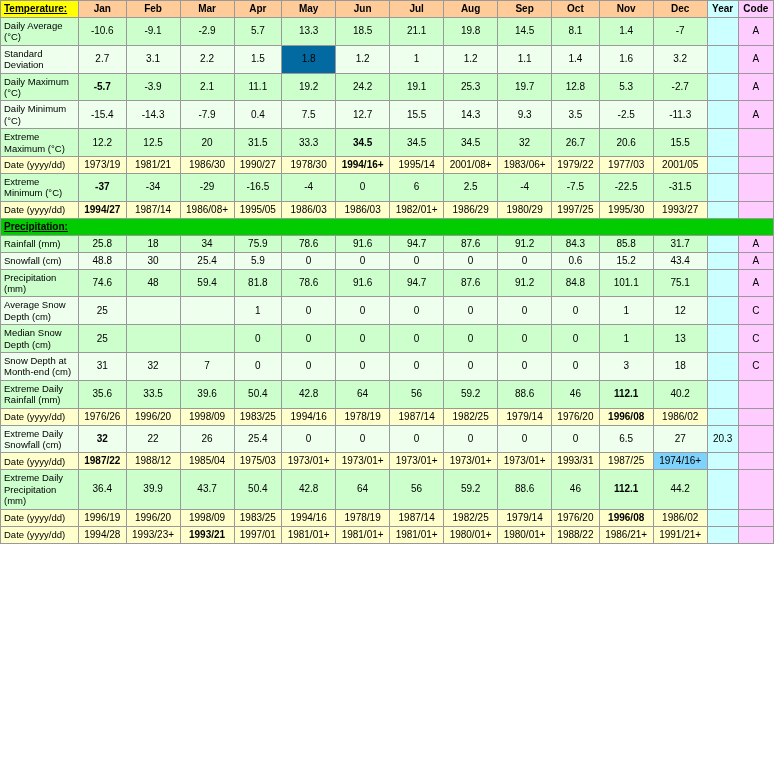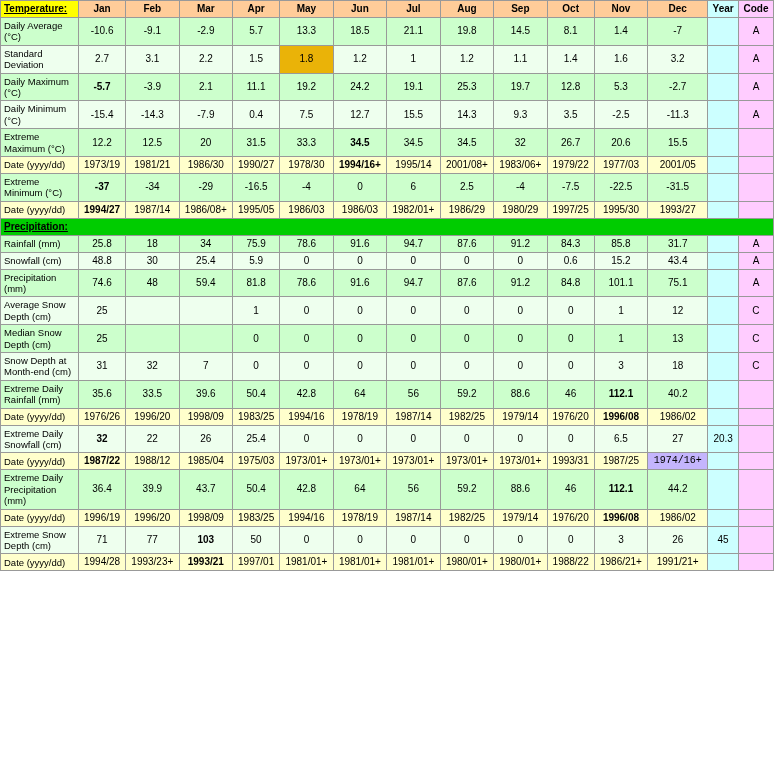--- a/index.html
+++ b/index.html
@@ -63,21 +63,21 @@
         <td style="background: rgb(204, 255, 204);">-7</td>
         <td style="background: rgb(204, 255, 255);"></td>
         <td style="background: rgb(255, 204, 255);">A</td>
       </tr>
       <tr>
         <td class="col-label" style="background: rgb(238, 255, 238); text-align: left;">Standard Deviation</td>
         <td style="background: rgb(238, 255, 238);">2.7</td>
         <td style="background: rgb(238, 255, 238);">3.1</td>
         <td style="background: rgb(238, 255, 238);">2.2</td>
         <td style="background: rgb(238, 255, 238);">1.5</td>
-        <td style="background: #eab308;">1.8</td>
+        <td style="background: #0369a1;">1.8</td>
         <td style="background: rgb(238, 255, 238);">1.2</td>
         <td style="background: rgb(238, 255, 238);">1</td>
         <td style="background: rgb(238, 255, 238);">1.2</td>
         <td style="background: rgb(238, 255, 238);">1.1</td>
         <td style="background: rgb(238, 255, 238);">1.4</td>
         <td style="background: rgb(238, 255, 238);">1.6</td>
         <td style="background: rgb(238, 255, 238);">3.2</td>
         <td style="background: rgb(204, 255, 255);"></td>
         <td style="background: rgb(255, 204, 255);">A</td>
       </tr>
@@ -345,21 +345,21 @@
         <td style="background: rgb(255, 255, 204);">1988/12</td>
         <td style="background: rgb(255, 255, 204);">1985/04</td>
         <td style="background: rgb(255, 255, 204);">1975/03</td>
         <td style="background: rgb(255, 255, 204);">1973/01+</td>
         <td style="background: rgb(255, 255, 204);">1973/01+</td>
         <td style="background: rgb(255, 255, 204);">1973/01+</td>
         <td style="background: rgb(255, 255, 204);">1973/01+</td>
         <td style="background: rgb(255, 255, 204);">1973/01+</td>
         <td style="background: rgb(255, 255, 204);">1993/31</td>
         <td style="background: rgb(255, 255, 204);">1987/25</td>
-        <td style="background: #c4b5fd; font-family: Liberation Mono, monospace;">1974/16+</td>
+        <td style="background: #7dd3fc;">1974/16+</td>
         <td style="background: rgb(204, 255, 255);"></td>
         <td style="background: rgb(255, 204, 255);"></td>
       </tr>
       <tr>
         <td class="col-label" style="background: rgb(204, 255, 204); text-align: left;">Extreme Daily Precipitation (mm)</td>
         <td style="background: rgb(204, 255, 204);">36.4</td>
         <td style="background: rgb(204, 255, 204);">39.9</td>
         <td style="background: rgb(204, 255, 204);">43.7</td>
         <td style="background: rgb(204, 255, 204);">50.4</td>
         <td style="background: rgb(204, 255, 204);">42.8</td>
@@ -384,37 +384,20 @@
         <td style="background: rgb(255, 255, 204);">1987/14</td>
         <td style="background: rgb(255, 255, 204);">1982/25</td>
         <td style="background: rgb(255, 255, 204);">1979/14</td>
         <td style="background: rgb(255, 255, 204);">1976/20</td>
         <td style="font-weight: bold; background: rgb(255, 255, 204);">1996/08</td>
         <td style="background: rgb(255, 255, 204);">1986/02</td>
         <td style="background: rgb(204, 255, 255);"></td>
         <td style="background: rgb(255, 204, 255);"></td>
       </tr>
       <tr>
-        <td class="col-label" style="background: rgb(238, 255, 238); text-align: left;">Extreme Snow Depth (cm)</td>
-        <td style="background: rgb(238, 255, 238);">71</td>
-        <td style="background: rgb(238, 255, 238);">77</td>
-        <td style="font-weight: bold; background: rgb(238, 255, 238);">103</td>
-        <td style="background: rgb(238, 255, 238);">50</td>
-        <td style="background: rgb(238, 255, 238);">0</td>
-        <td style="background: rgb(238, 255, 238);">0</td>
-        <td style="background: rgb(238, 255, 238);">0</td>
-        <td style="background: rgb(238, 255, 238);">0</td>
-        <td style="background: rgb(238, 255, 238);">0</td>
-        <td style="background: rgb(238, 255, 238);">0</td>
-        <td style="background: rgb(238, 255, 238);">3</td>
-        <td style="background: rgb(238, 255, 238);">26</td>
-        <td style="background: rgb(204, 255, 255);">45</td>
-        <td style="background: rgb(255, 204, 255);"></td>
-      </tr>
-      <tr>
         <td class="col-label" style="background: rgb(255, 255, 204); text-align: left;">Date (yyyy/dd)</td>
         <td style="background: rgb(255, 255, 204);">1994/28</td>
         <td style="background: rgb(255, 255, 204);">1993/23+</td>
         <td style="font-weight: bold; background: rgb(255, 255, 204);">1993/21</td>
         <td style="background: rgb(255, 255, 204);">1997/01</td>
         <td style="background: rgb(255, 255, 204);">1981/01+</td>
         <td style="background: rgb(255, 255, 204);">1981/01+</td>
         <td style="background: rgb(255, 255, 204);">1981/01+</td>
         <td style="background: rgb(255, 255, 204);">1980/01+</td>
         <td style="background: rgb(255, 255, 204);">1980/01+</td>

